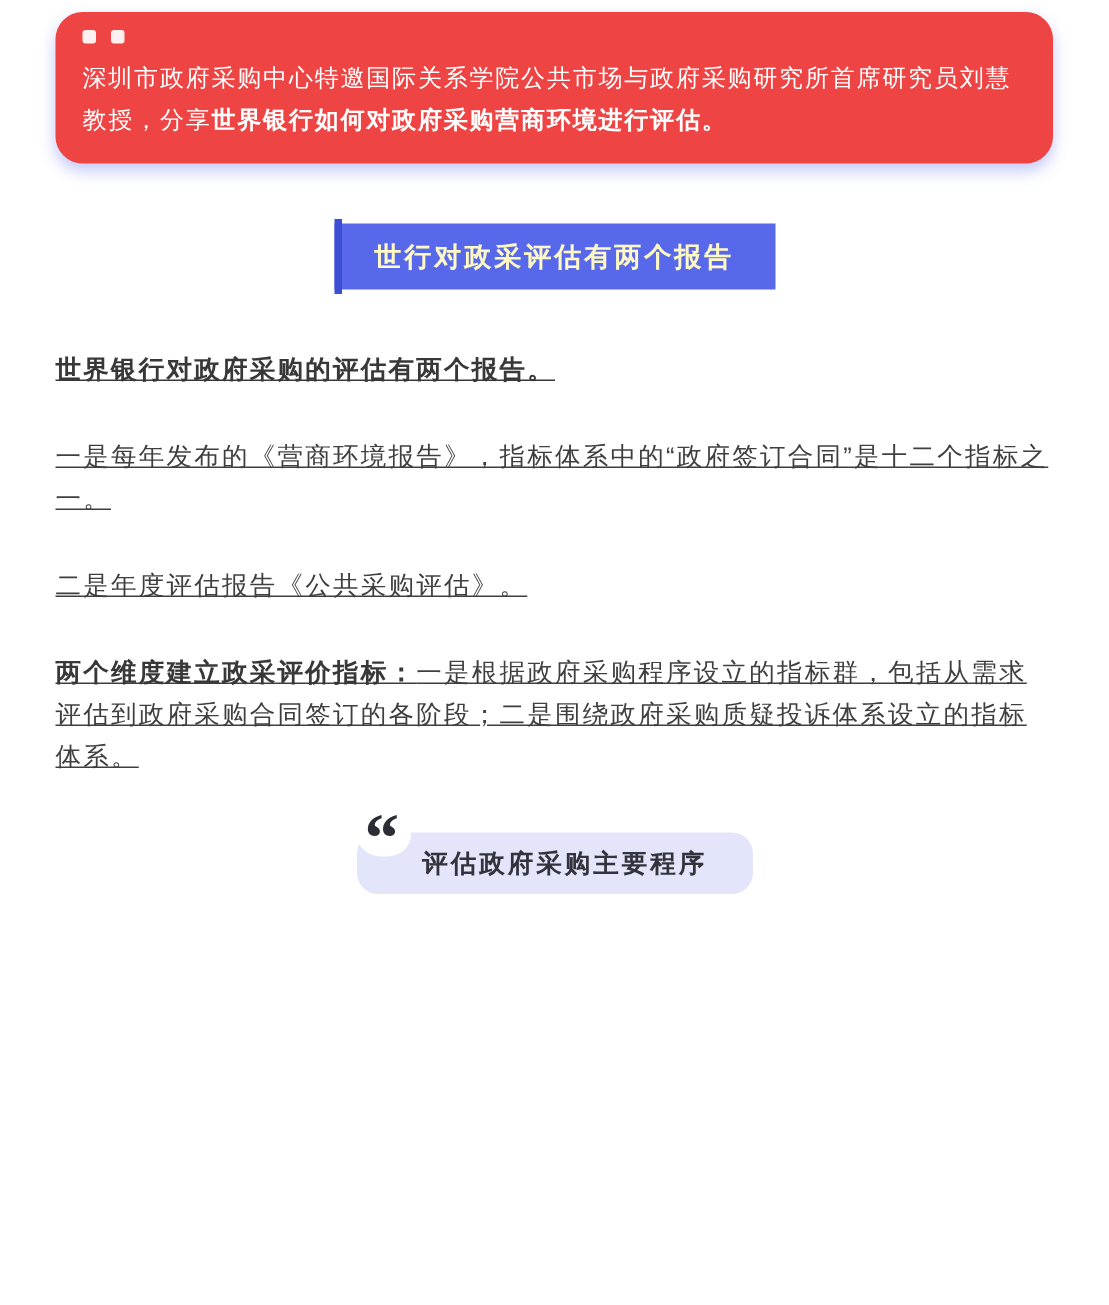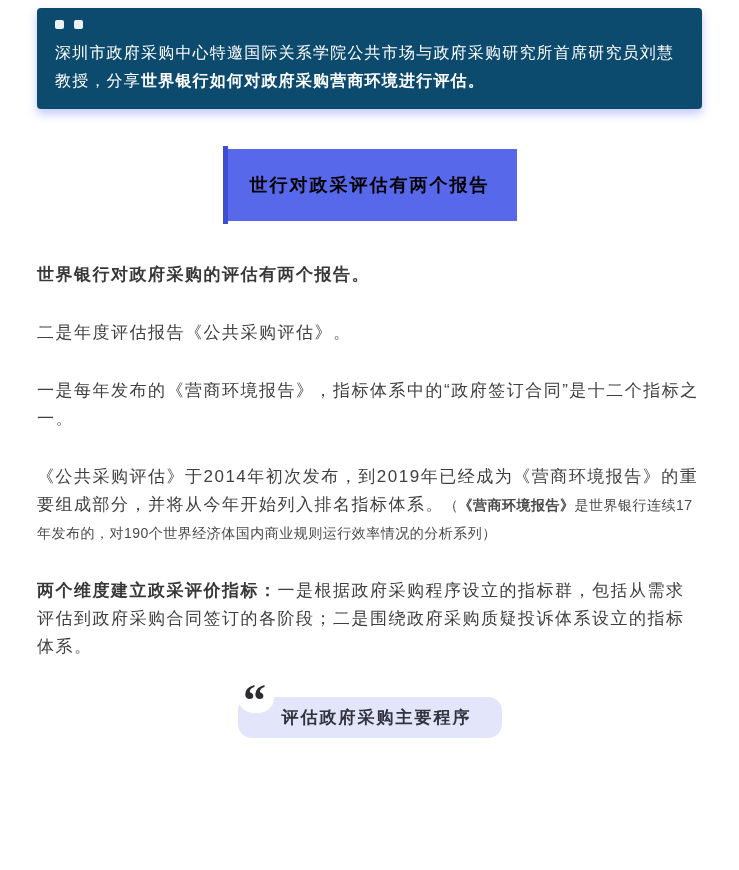--- a/index.html
+++ b/index.html
@@ -4,44 +4,44 @@
 <style>
   html,body{margin:0;padding:0;}
   body{
     width:739px;height:870px;overflow:hidden;background:#ffffff;
     font-family:"Liberation Sans",sans-serif;color:#3f3f3f;
   }
   .content{padding:8px 37px 0;}
 
   
   .intro-card{
-    background:#0c4a6e;border-radius:4px;
+    background:#ef4444;border-radius:18px;
     padding:10px 18px 14px;color:#ffffff;
     font-size:16px;line-height:28px;letter-spacing:1.2px;
     box-shadow:0 5px 10px rgba(87,103,232,.35);
     margin-bottom:40px;
   }
   .intro-quote-row{height:14px;margin:2px 0 5px;}
   .sq{display:inline-block;width:9px;height:9px;background:rgba(255,255,255,.92);
       border-radius:2px;margin-right:10px;vertical-align:top;}
 
   
   .banner-row{text-align:center;margin:0 0 40px;}
   .banner{
-    display:inline-block;position:relative;background:#5868ea;color:#000000;
+    display:inline-block;position:relative;background:#5868ea;color:#fef9c3;
     font-size:18px;font-weight:bold;letter-spacing:2px;
-    line-height:36px;height:36px;padding:18px 27px;
+    line-height:36px;height:36px;padding:4px 27px;
   }
   .banner::before{
     content:"";position:absolute;left:0;top:-3px;bottom:-3px;width:5px;
     background:#3c4fd4;
   }
 
   
-  p.body{margin:16px 0 30px;font-size:17px;line-height:28px;letter-spacing:1.5px;}
+  p.body{margin:16px 0 30px;font-size:17px;line-height:28px;letter-spacing:1.5px;text-decoration:underline;}
   .b{font-weight:bold;color:#383838;}
   .small-note{font-size:14px;letter-spacing:.5px;color:#4a4a4a;}
 
   
   .quote-wrap{text-align:center;margin:36px 0 26px;}
   .quote-pill{
     display:inline-block;position:relative;background:#e3e5fa;border-radius:14px;
     padding:9px 30px 9px 44px;font-size:17px;font-weight:bold;
     letter-spacing:2px;color:#32333c;
   }
@@ -64,25 +64,24 @@
     </div>
     <div><span>深圳市政府采购中心特邀国际关系学院公共市场与政府采购研究所首席研究员刘慧教授，分享</span><span class="b" style="color:#fff">世界银行如何对政府采购营商环境进行评估。</span></div>
   </div>
 
   <div class="banner-row">
     <span class="banner">世行对政采评估有两个报告</span>
   </div>
 
   <p class="body b">世界银行对政府采购的评估有两个报告。</p>
 
+  <p class="body">一是每年发布的《营商环境报告》，指标体系中的“政府签订合同”是十二个指标之一。</p>
+
   <p class="body">二是年度评估报告《公共采购评估》。</p>
 
-  <p class="body">一是每年发布的《营商环境报告》，指标体系中的“政府签订合同”是十二个指标之一。</p>
-
-  <p class="body"><span>《公共采购评估》于2014年初次发布，到2019年已经成为《营商环境报告》的重要组成部分，并将从今年开始列入排名指标体系。</span><span class="small-note">（</span><span class="small-note b">《营商环境报告》</span><span class="small-note">是世界银行连续17年发布的，对190个世界经济体国内商业规则运行效率情况的分析系列）</span></p>
 
 
 
   <p class="body"><span class="b">两个维度建立政采评价指标：</span><span>一是根据政府采购程序设立的指标群，包括从需求评估到政府采购合同签订的各阶段；二是围绕政府采购质疑投诉体系设立的指标体系。</span></p>
 
   <div class="quote-wrap">
     <span class="quote-pill">
       <span class="quote-mark">“</span>
       <span>评估政府采购主要程序</span>
     </span>

